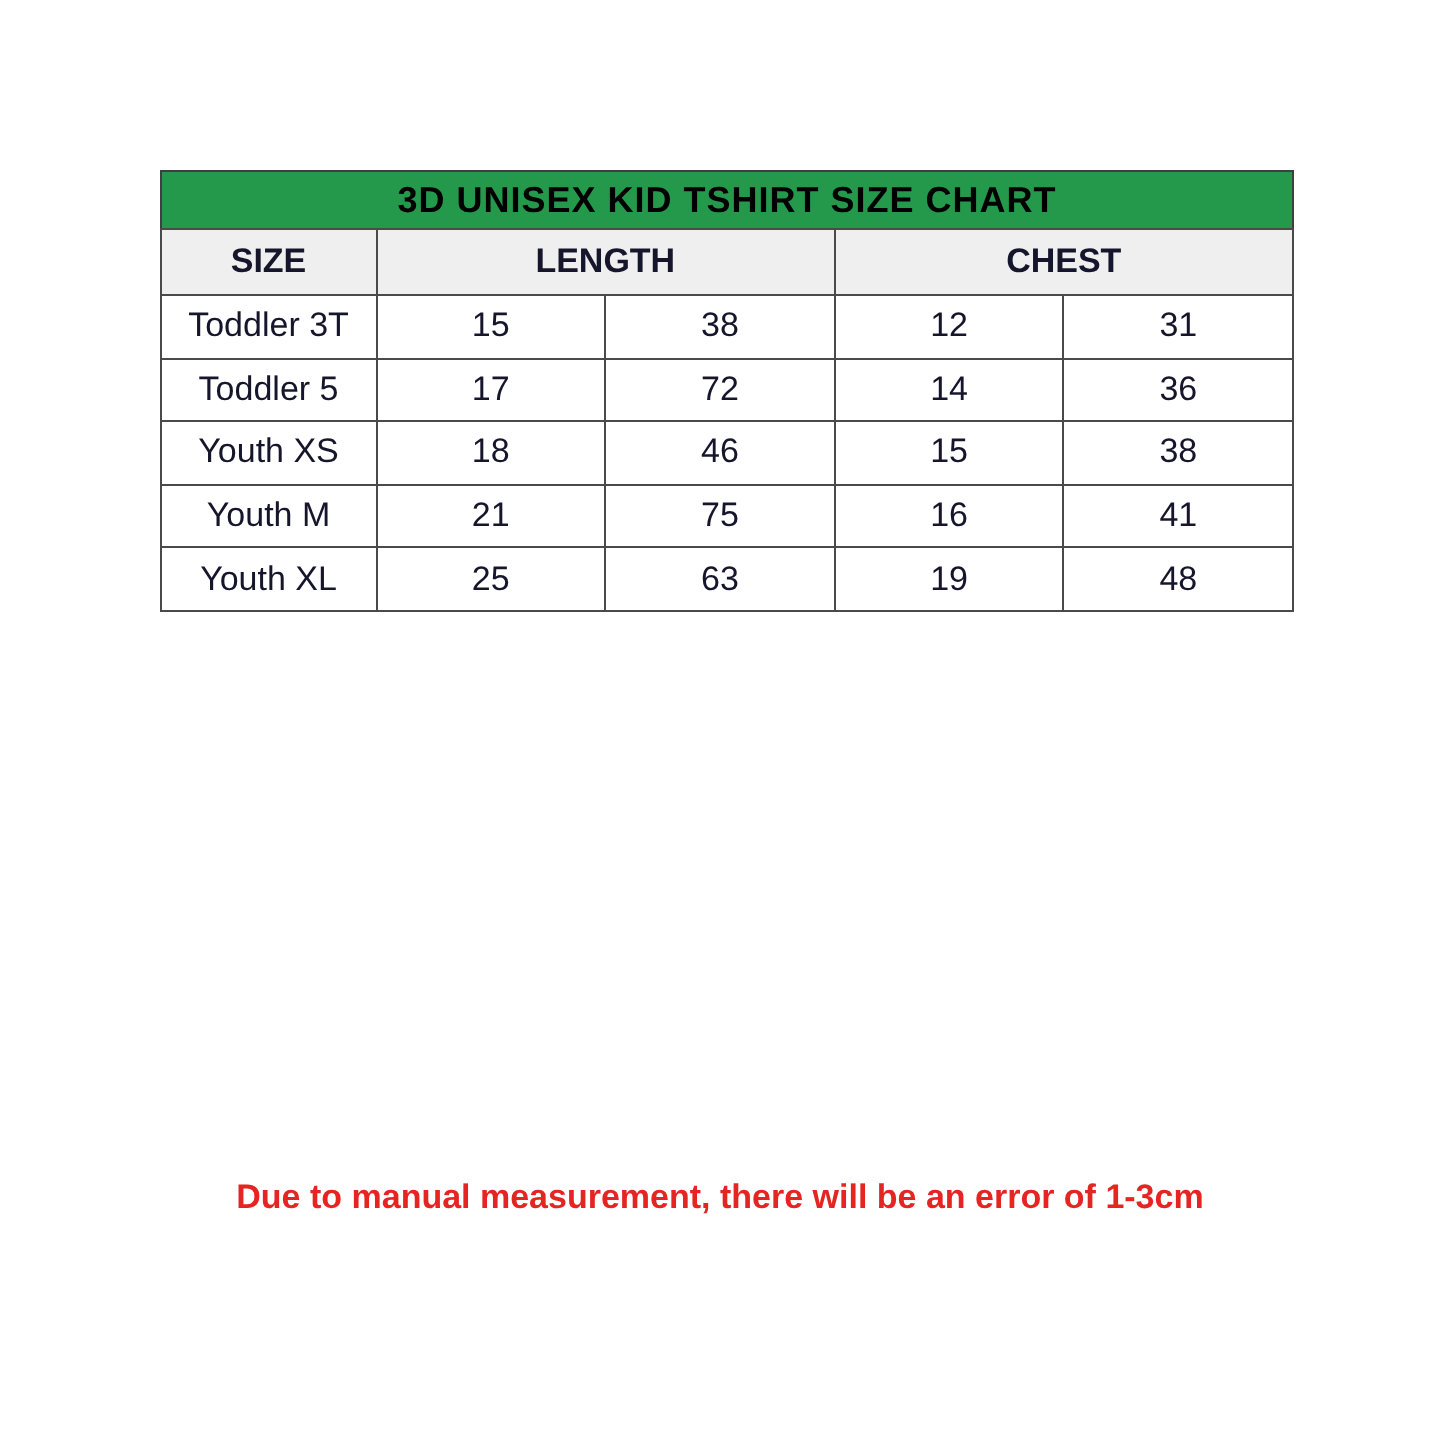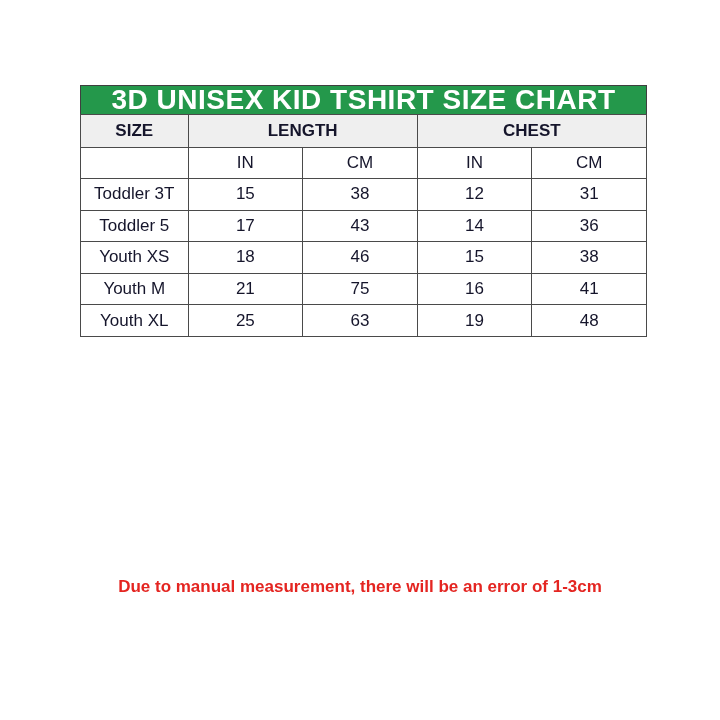--- a/index.html
+++ b/index.html
@@ -19,23 +19,23 @@
     left: 80px;
     top: 85px;
     width: 567px;
   }
   .title-bar {
     height: 29px;
     background: #24984b;
     border: 1px solid #3f3f3f;
     border-bottom: none;
     box-sizing: border-box;
-    color: #ffffff;
+    color: #000000;
     font-weight: bold;
-    font-size: 28px;
+    font-size: 18px;
     letter-spacing: 0.5px;
     display: flex;
     align-items: center;
     justify-content: center;
     line-height: 1;
   }
   table.size-table {
     width: 100%;
     border-collapse: collapse;
     table-layout: fixed;
@@ -72,21 +72,21 @@
   }
   .red {
     color: #e42521;
   }
   .dark {
     color: #15152b;
   }
   .footer-note {
     position: absolute;
     left: 0;
-    top: 577px;
+    top: 589px;
     width: 720px;
     text-align: center;
     color: #e42521;
     font-weight: bold;
     font-size: 17px;
   }
 </style>
 </head>
 <body>
 
@@ -101,38 +101,31 @@
       <col style="width:20.25%">
       <col style="width:20.25%">
       <col style="width:20.25%">
     </colgroup>
     <tbody>
       <tr class="group-header-row">
         <th>SIZE</th>
         <th colspan="2">LENGTH</th>
         <th colspan="2">CHEST</th>
       </tr>
-      <tr class="unit-header-row">
-        <td></td>
-        <td class="red">IN</td>
-        <td class="dark">CM</td>
-        <td class="red">IN</td>
-        <td class="dark">CM</td>
-      </tr>
       <tr class="data-row">
         <td class="dark">Toddler 3T</td>
         <td class="red">15</td>
         <td class="dark">38</td>
         <td class="red">12</td>
         <td class="red">31</td>
       </tr>
       <tr class="data-row">
         <td class="dark">Toddler 5</td>
         <td class="red">17</td>
-        <td class="dark">43</td>
+        <td class="dark">72</td>
         <td class="red">14</td>
         <td class="red">36</td>
       </tr>
       <tr class="data-row">
         <td class="dark">Youth XS</td>
         <td class="red">18</td>
         <td class="dark">46</td>
         <td class="red">15</td>
         <td class="red">38</td>
       </tr>

